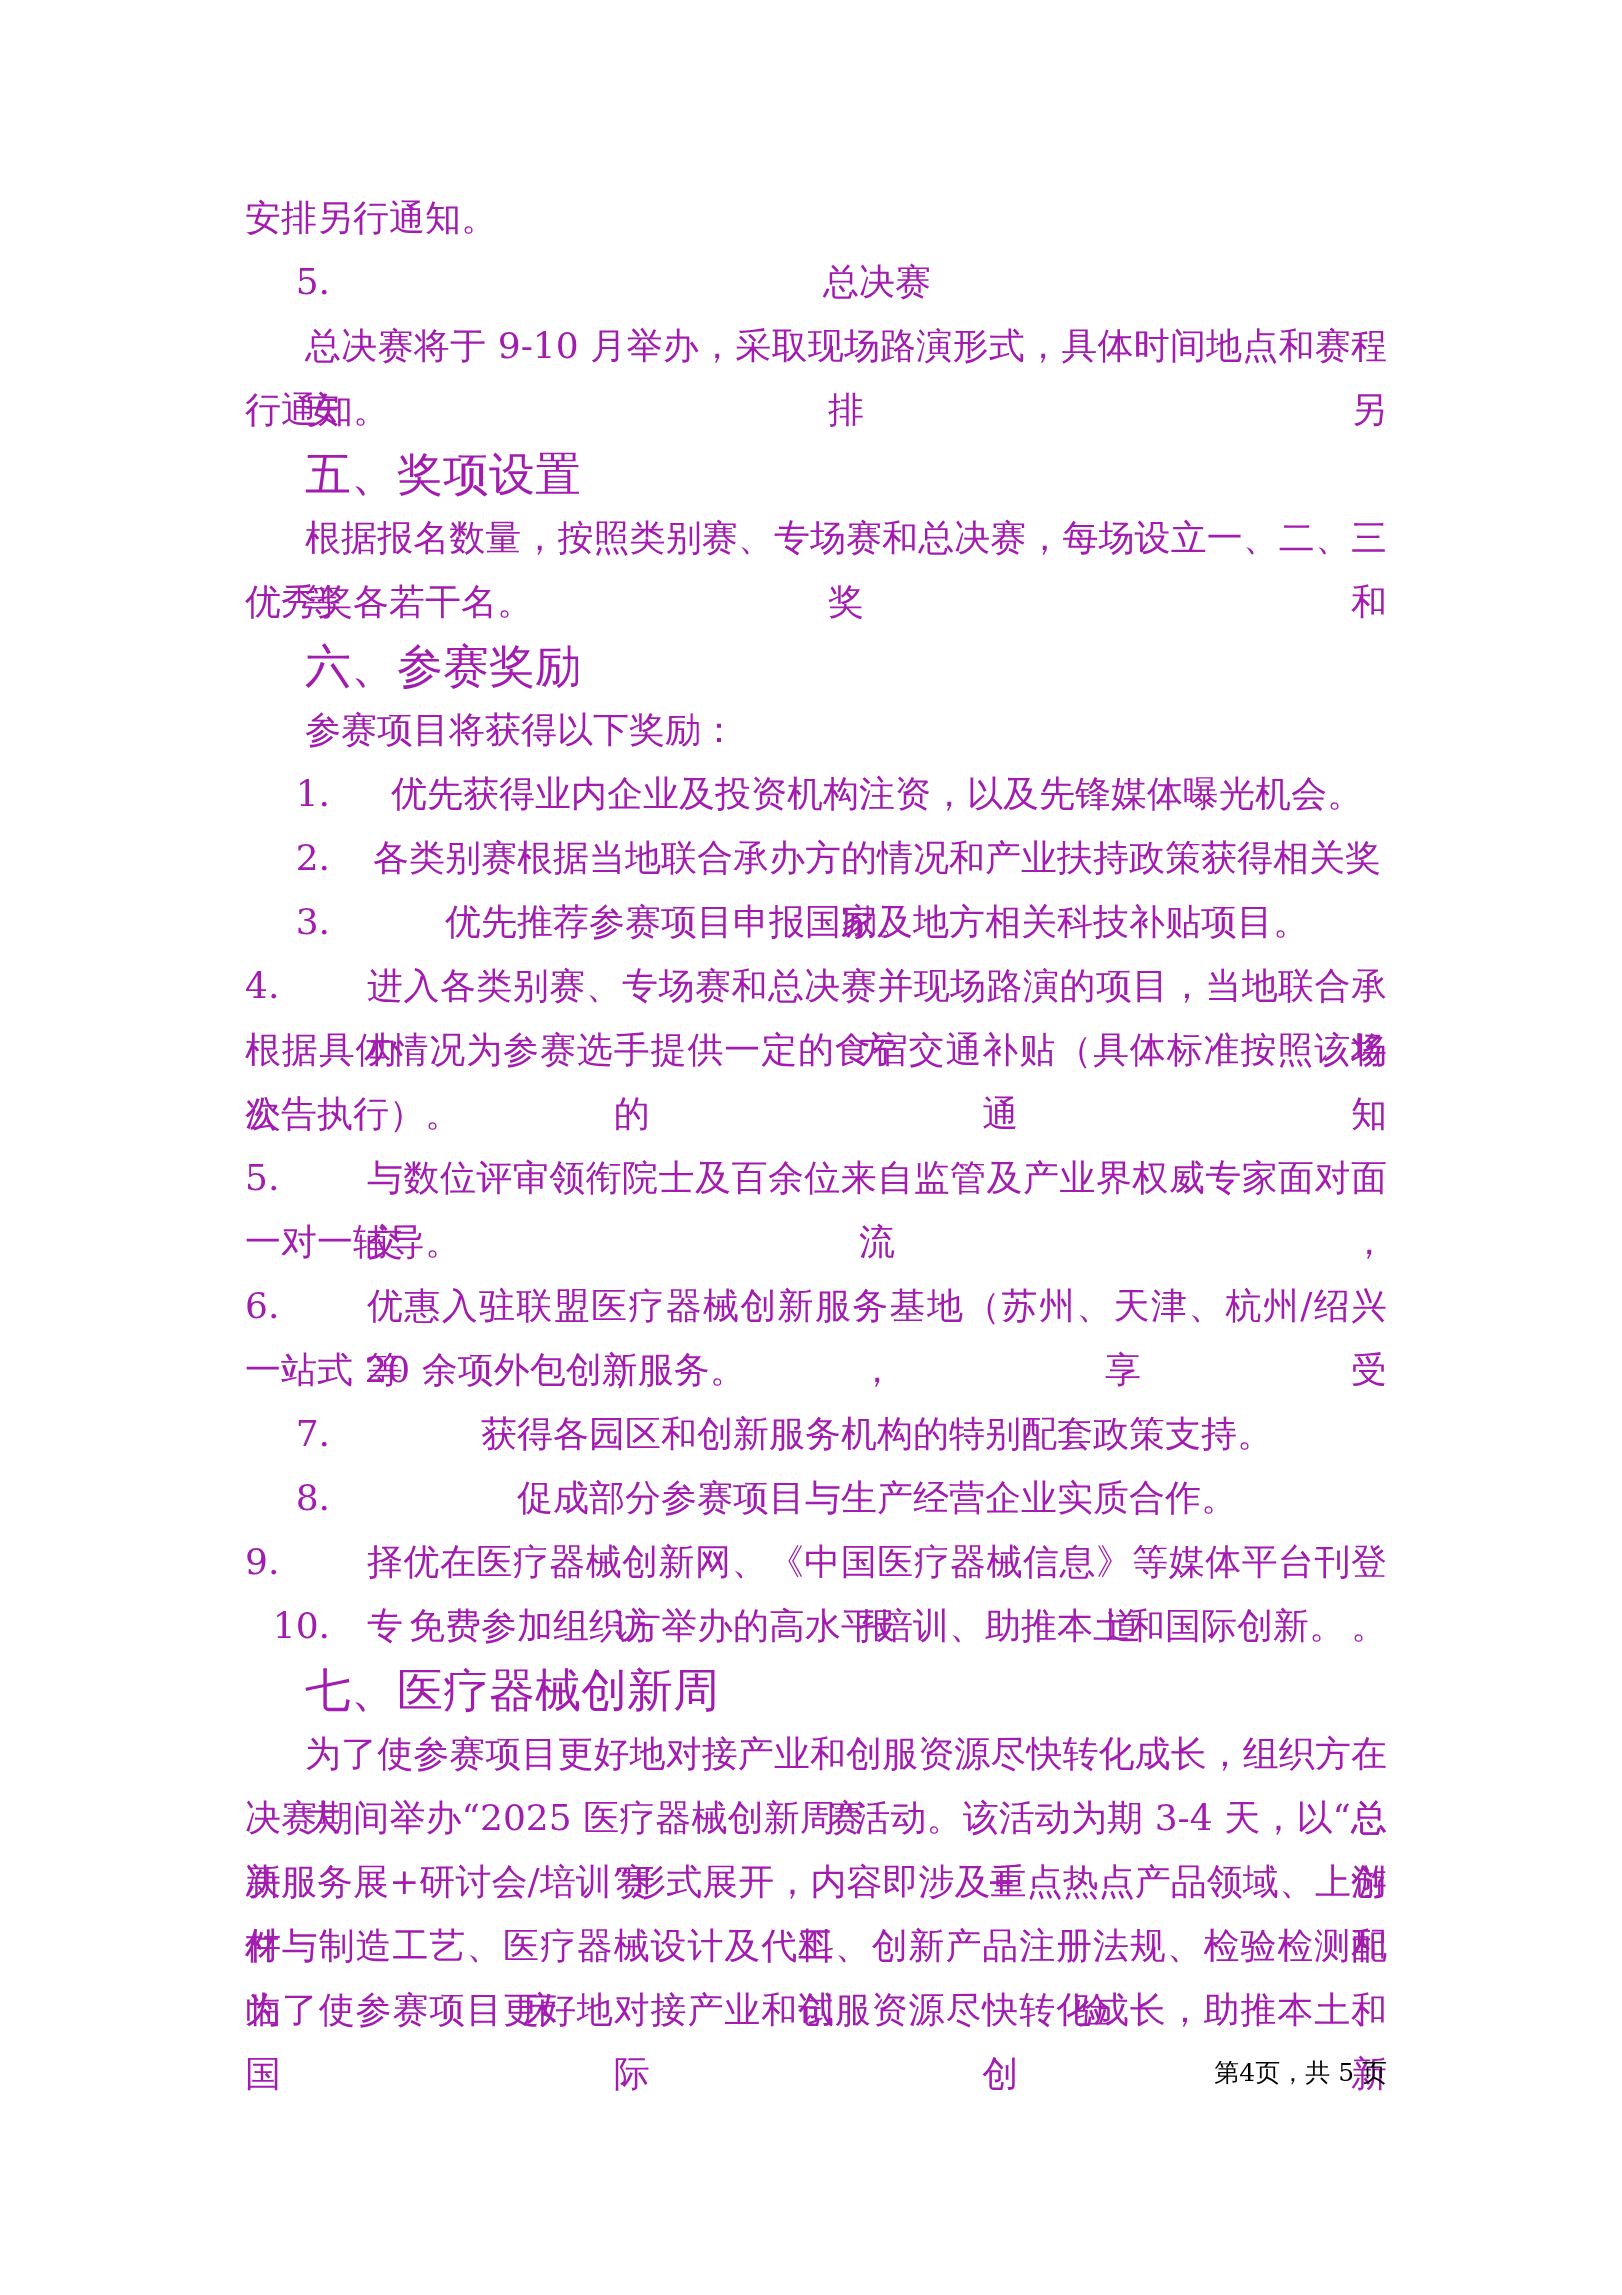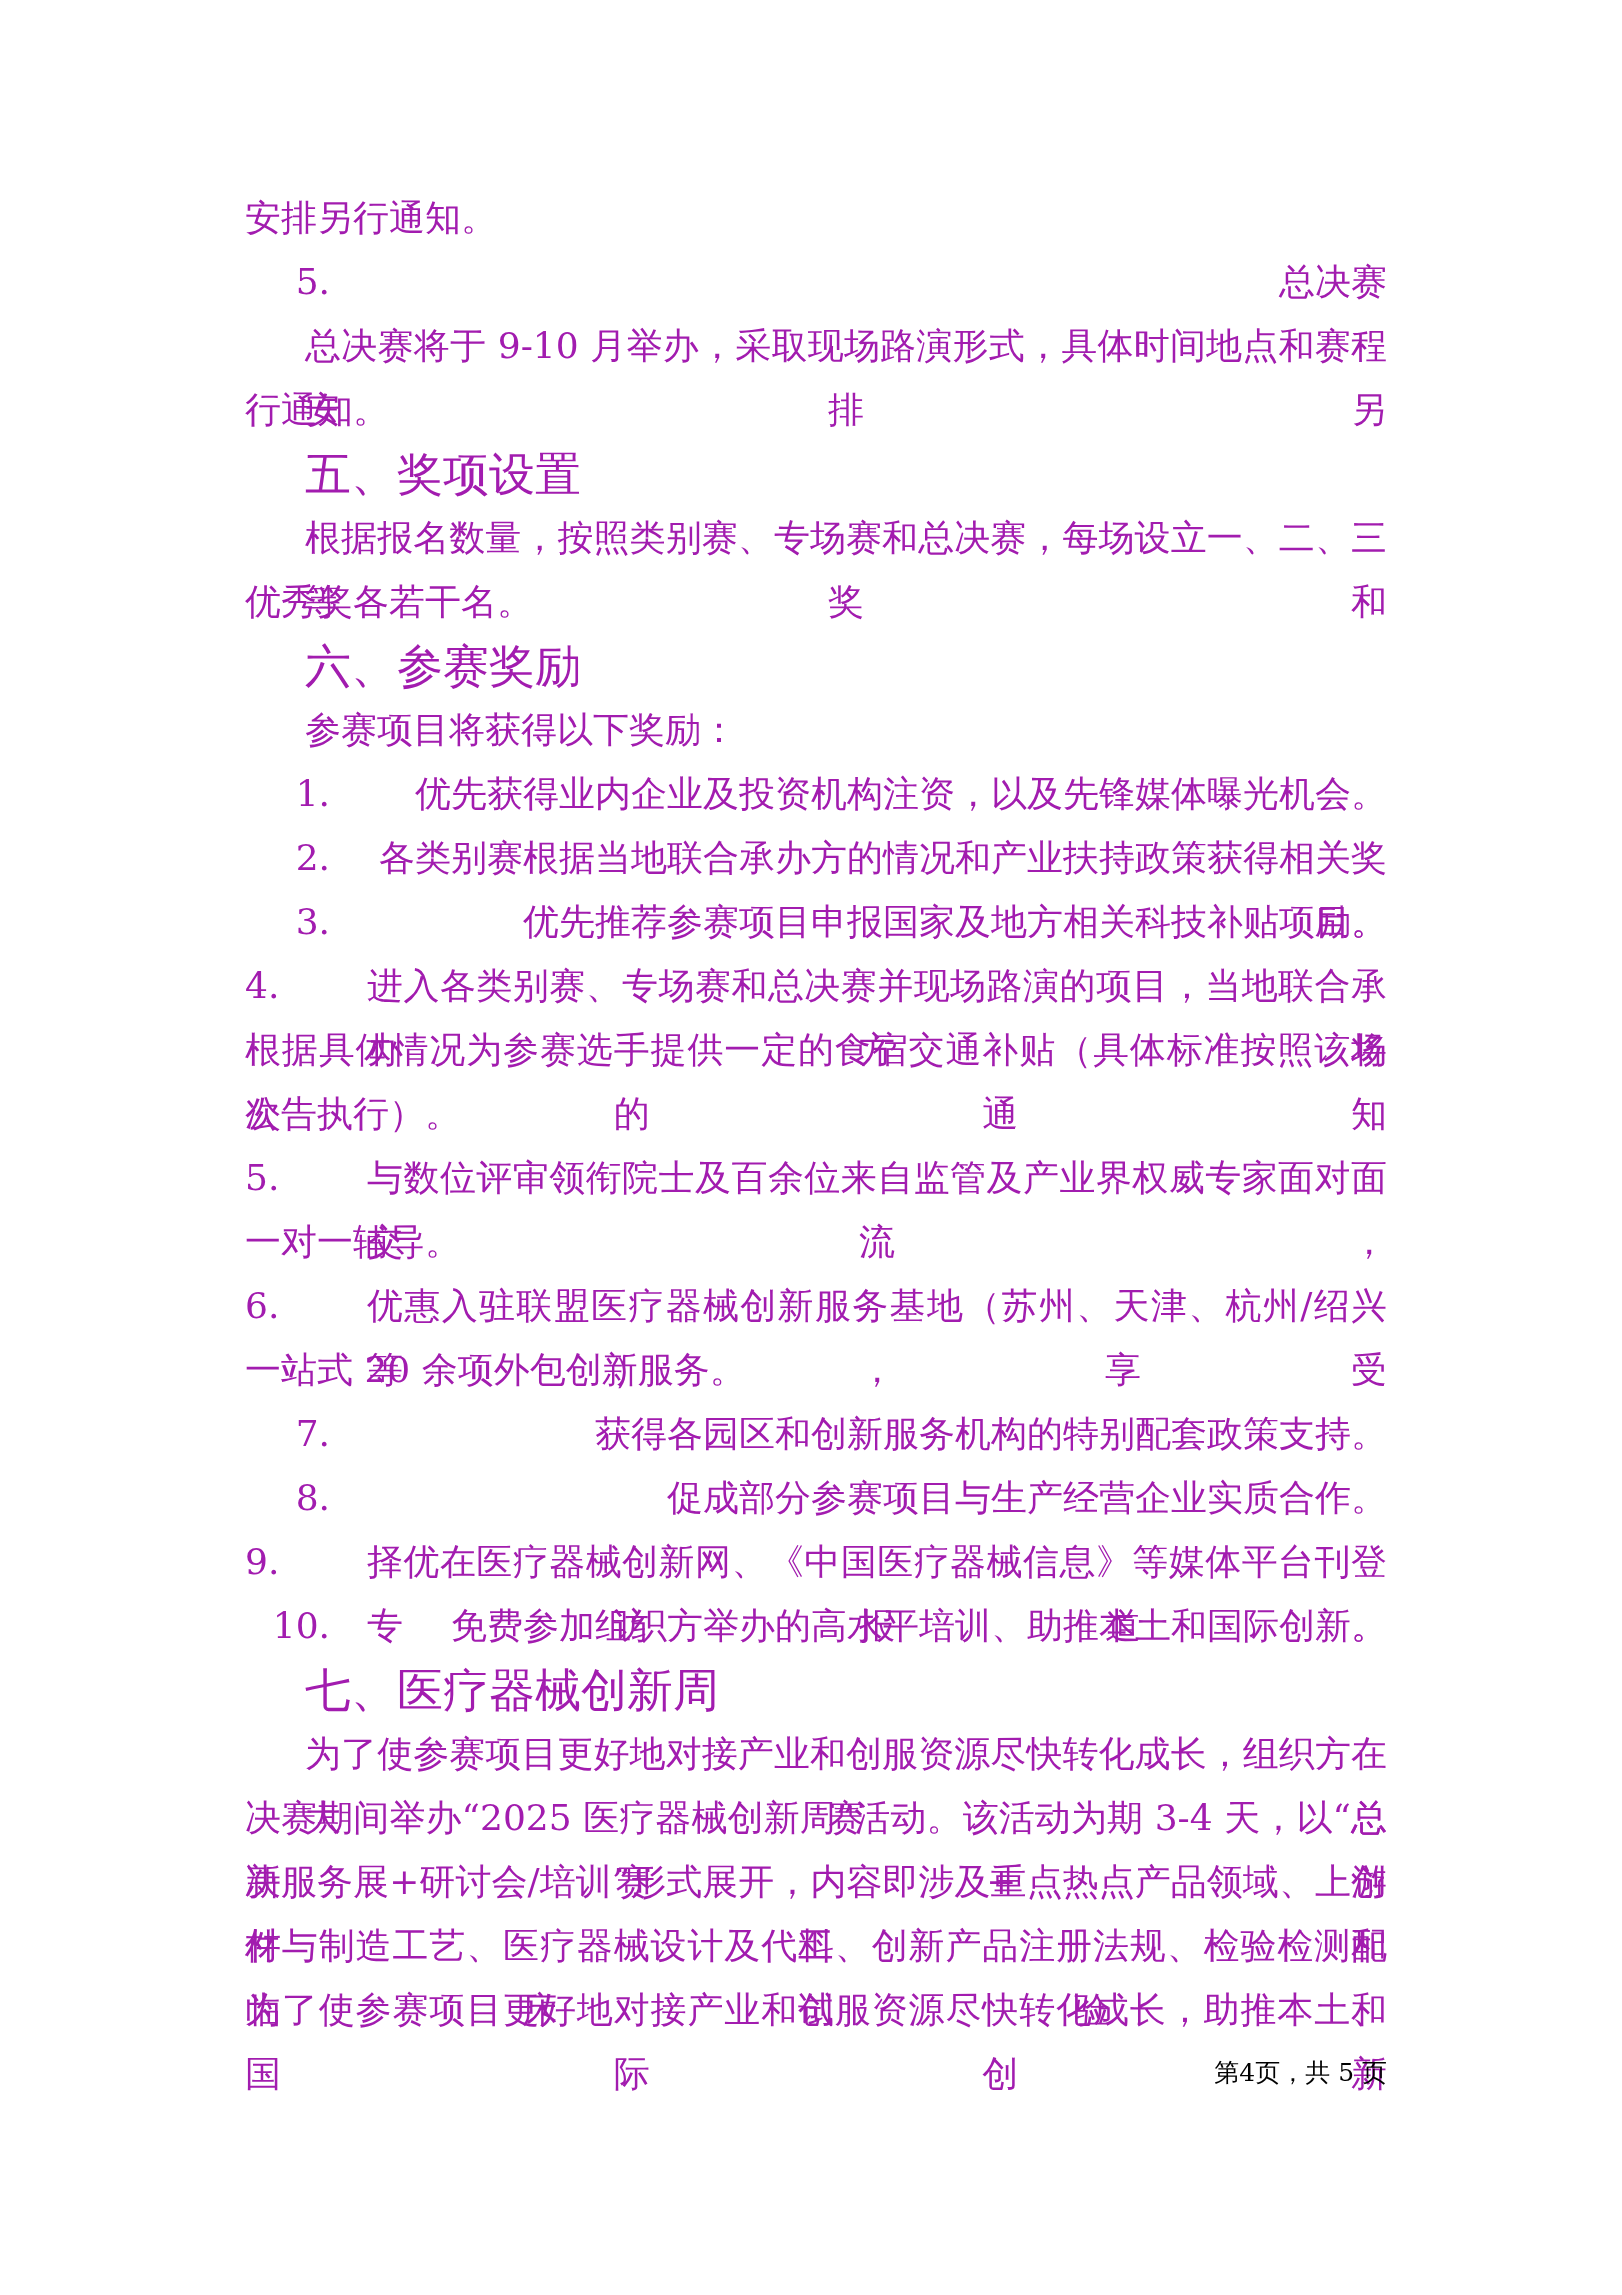--- a/index.html
+++ b/index.html
@@ -48,21 +48,21 @@
   .line.list {
     display: flex;
   }
   .line.list .num {
     flex: 0 0 85px;
     text-align: right;
   }
   .line.list .txt {
     flex: 1 1 auto;
     padding-left: 37px;
-    text-align: right;
+    text-align: center;
   }
   .line.list.just .txt {
     text-align: justify;
     text-align-last: justify;
   }
   .footer {
     position: absolute;
     left: 245px;
     top: 2053px;
     width: 1142px;

